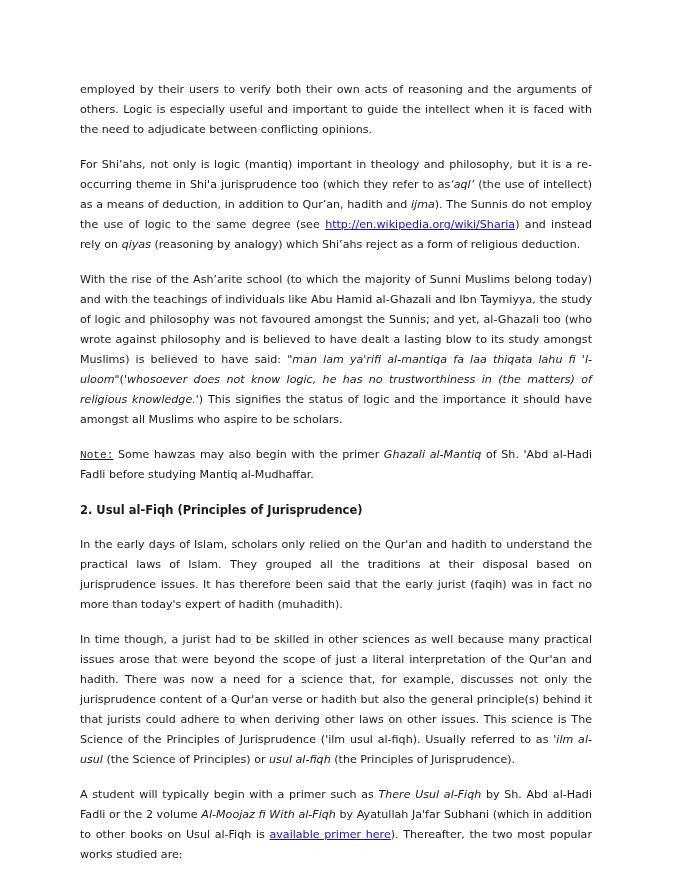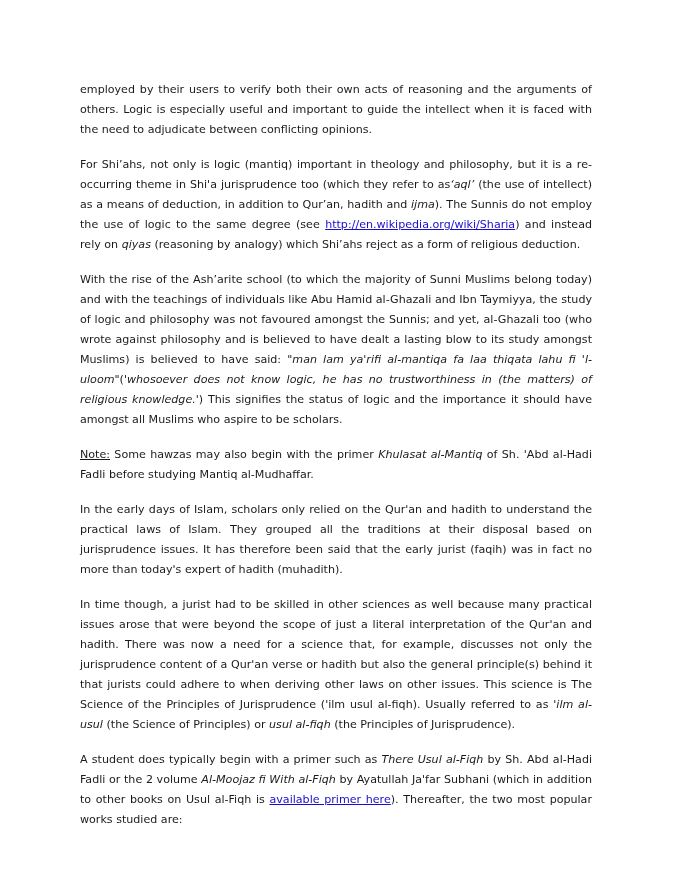--- a/index.html
+++ b/index.html
@@ -5,40 +5,41 @@
   html, body { margin: 0; padding: 0; background: #ffffff; }
   body { width: 680px; height: 880px; position: relative; overflow: hidden; }
   .page {
     position: absolute; left: 80px; top: 80px; width: 520px;
     font-family: "DejaVu Sans", sans-serif; font-size: 11.1px; line-height: 20px;
     color: #1a1a1a; text-align: justify;
   }
   .page p { margin: 0 8px 15px 0; }
   .page h2 { font-size: 11.5px; font-weight: bold; margin: 0 0 15px 0; line-height: 20px; }
   .page a { color: #1a0dcc; text-decoration: underline; }
-  .note-label { text-decoration: underline; }
+  .note-label { text-decoration: underline; font-family: Liberation Mono, monospace; }
   em { }
   .footer {
     position: absolute; left: 0; width: 680px; top: 900px; text-align: center;
     font-family: "Liberation Sans", sans-serif; font-size: 10.5px; color: #111;
   }
 </style>
 </head>
 <body>
 
 <div class="page">
   <p>employed by their users to verify both their own acts of reasoning and the arguments of others. Logic is especially useful and important to guide the intellect when it is faced with the need to adjudicate between conflicting opinions.</p>
 
   <p><span>For Shi’ahs, not only is logic (mantiq) important in theology and philosophy, but it is a re-occurring theme in Shi'a jurisprudence too (which they refer to as</span><em>‘aql’</em><span> (the use of intellect) as a means of deduction, in addition to Qur’an, hadith and </span><em>ijma</em><span>). The Sunnis do not employ the use of logic to the same degree (see </span><a>http://en.wikipedia.org/wiki/Sharia</a><span>) and instead rely on </span><em>qiyas</em><span> (reasoning by analogy) which Shi’ahs reject as a form of religious deduction.</span></p>
 
   <p><span>With the rise of the Ash’arite school (to which the majority of Sunni Muslims belong today) and with the teachings of individuals like Abu Hamid al-Ghazali and Ibn Taymiyya, the study of logic and philosophy was not favoured amongst the Sunnis; and yet, al-Ghazali too (who wrote against philosophy and is believed to have dealt a lasting blow to its study amongst Muslims) is believed to have said: </span><em>"man lam ya'rifi al-mantiqa fa laa thiqata lahu fi 'l-uloom"</em><span>(</span><em>'whosoever does not know logic, he has no trustworthiness in (the matters) of religious knowledge.'</em><span>) This signifies the status of logic and the importance it should have amongst all Muslims who aspire to be scholars.</span></p>
 
-  <p><span class="note-label">Note:</span><span> Some hawzas may also begin with the primer </span><em>Khulasat al-Mantiq</em><span> of Sh. 'Abd al-Hadi Fadli before studying Mantiq al-Mudhaffar.</span></p>
+  <p><span class="note-label">Note:</span><span> Some hawzas may also begin with the primer </span><em>Ghazali al-Mantiq</em><span> of Sh. 'Abd al-Hadi Fadli before studying Mantiq al-Mudhaffar.</span></p>
 
+  <h2>2. Usul al-Fiqh (Principles of Jurisprudence)</h2>
 
   <p>In the early days of Islam, scholars only relied on the Qur'an and hadith to understand the practical laws of Islam. They grouped all the traditions at their disposal based on jurisprudence issues. It has therefore been said that the early jurist (faqih) was in fact no more than today's expert of hadith (muhadith).</p>
 
   <p><span>In time though, a jurist had to be skilled in other sciences as well because many practical issues arose that were beyond the scope of just a literal interpretation of the Qur'an and hadith. There was now a need for a science that, for example, discusses not only the jurisprudence content of a Qur'an verse or hadith but also the general principle(s) behind it that jurists could adhere to when deriving other laws on other issues. This science is The Science of the Principles of Jurisprudence ('ilm usul al-fiqh). Usually referred to as </span><em>'ilm al-usul</em><span> (the Science of Principles) or </span><em>usul al-fiqh</em><span> (the Principles of Jurisprudence).</span></p>
 
-  <p><span>A student does typically begin with a primer such as </span><em>There Usul al-Fiqh</em><span> by Sh. Abd al-Hadi Fadli or the 2 volume </span><em>Al-Moojaz fi With al-Fiqh</em><span> by Ayatullah Ja'far Subhani (which in addition to other books on Usul al-Fiqh is </span><a>available primer here</a><span>). Thereafter, the two most popular works studied are:</span></p>
+  <p><span>A student will typically begin with a primer such as </span><em>There Usul al-Fiqh</em><span> by Sh. Abd al-Hadi Fadli or the 2 volume </span><em>Al-Moojaz fi With al-Fiqh</em><span> by Ayatullah Ja'far Subhani (which in addition to other books on Usul al-Fiqh is </span><a>available primer here</a><span>). Thereafter, the two most popular works studied are:</span></p>
 </div>
 
 <div class="footer">Presented By: https://jafrilibrary.com</div>
 
 </body></html>

